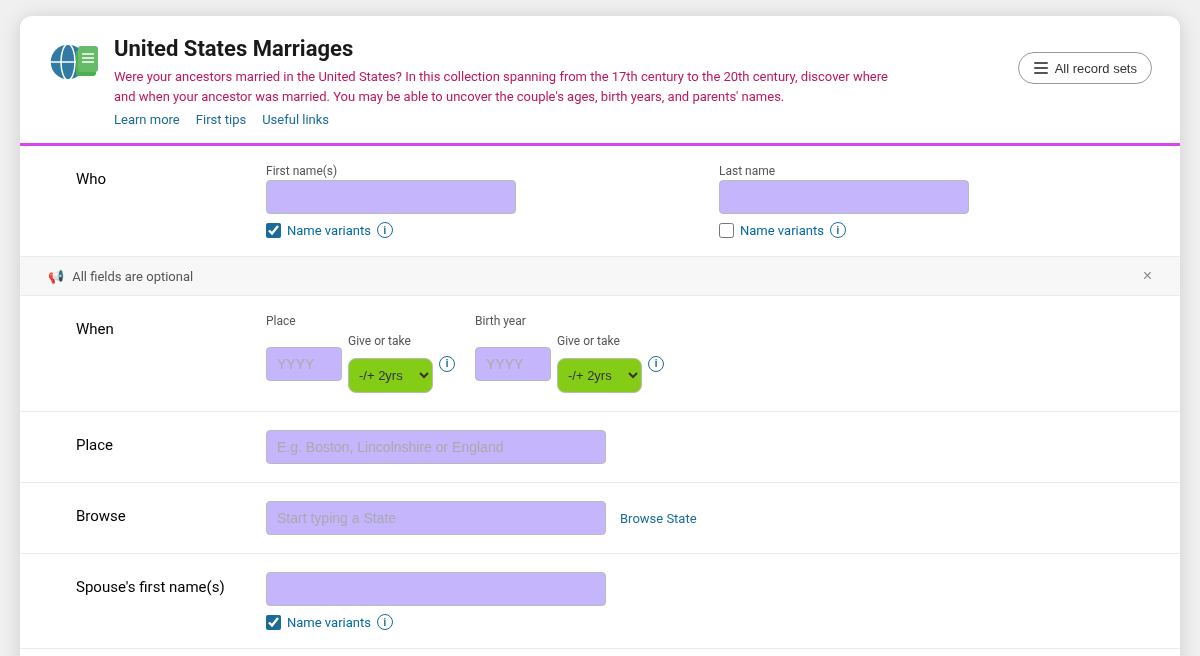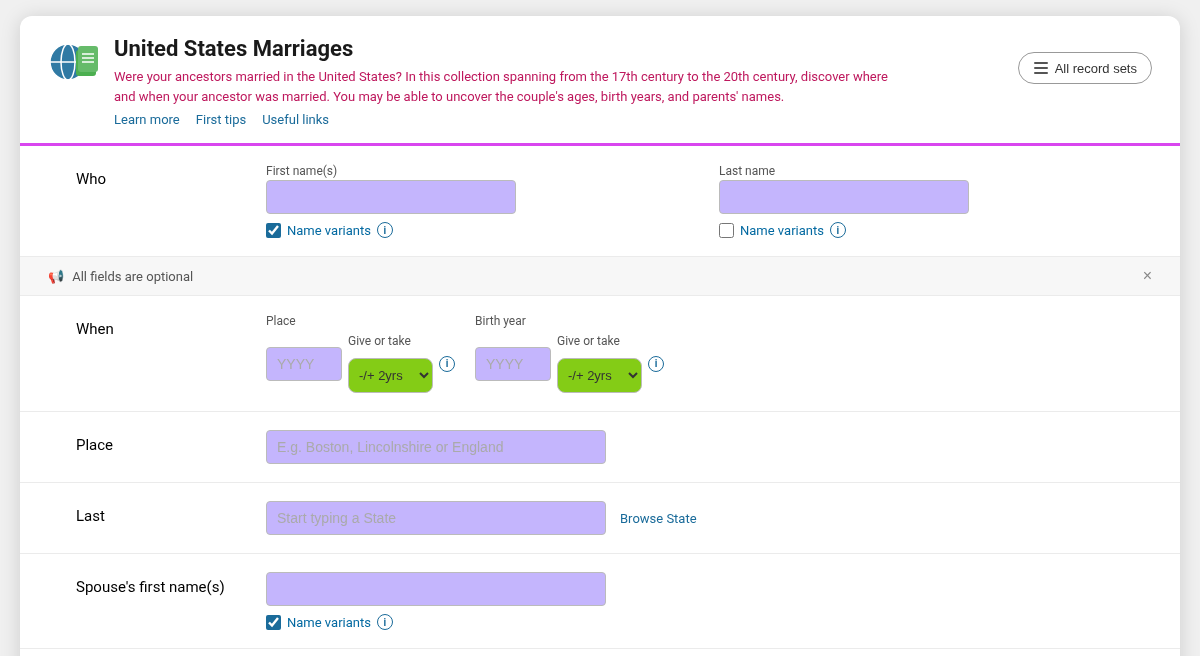--- a/index.html
+++ b/index.html
@@ -342,21 +342,21 @@
     </div>
 
     <div class="form-row">
       <div class="form-row-label">Place</div>
       <div class="form-row-content">
         <input type="text" class="place-input" placeholder="E.g. Boston, Lincolnshire or England" style="">
       </div>
     </div>
 
     <div class="form-row">
-      <div class="form-row-label">Last</div>
+      <div class="form-row-label">Browse</div>
       <div class="form-row-content">
         <div class="state-row">
           <input type="text" class="state-input" placeholder="Start typing a State" style="">
           <a class="browse-link">Browse State</a>
         </div>
       </div>
     </div>
 
     <div class="form-row">
       <div class="form-row-label">Spouse's first name(s)</div>

